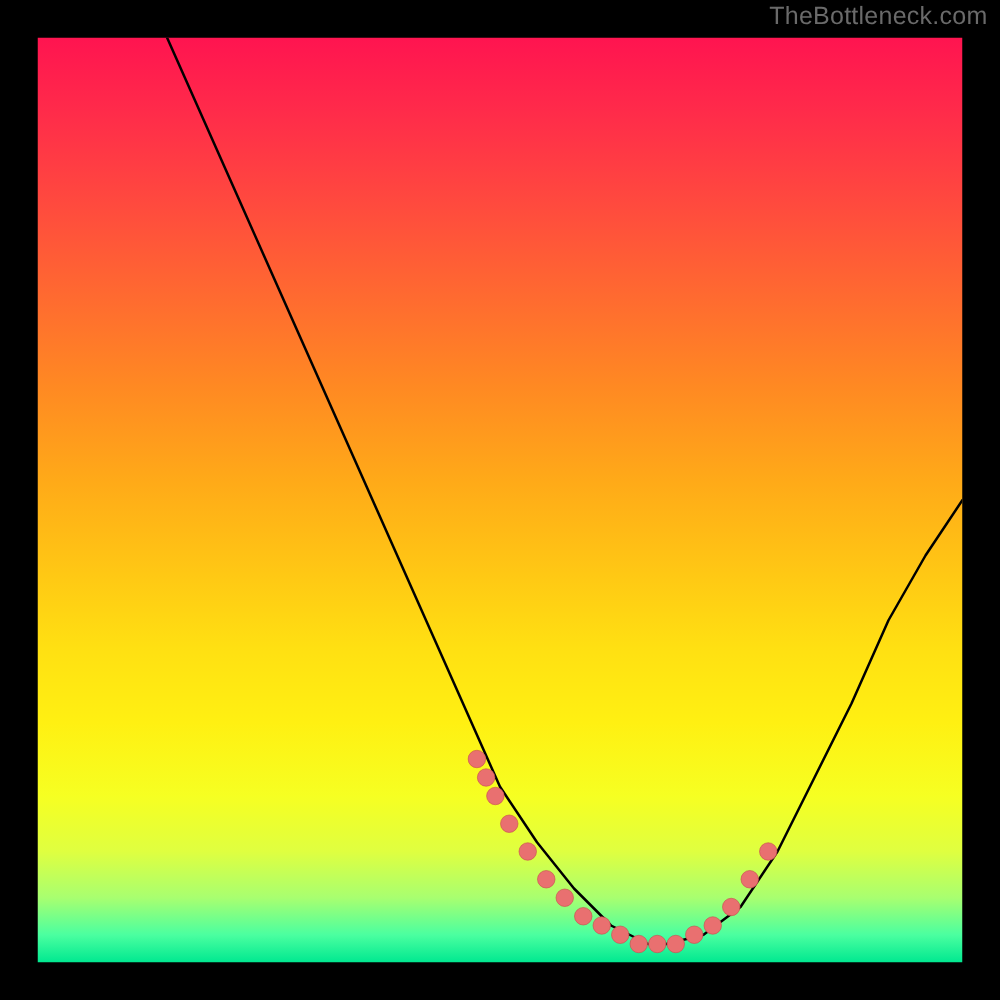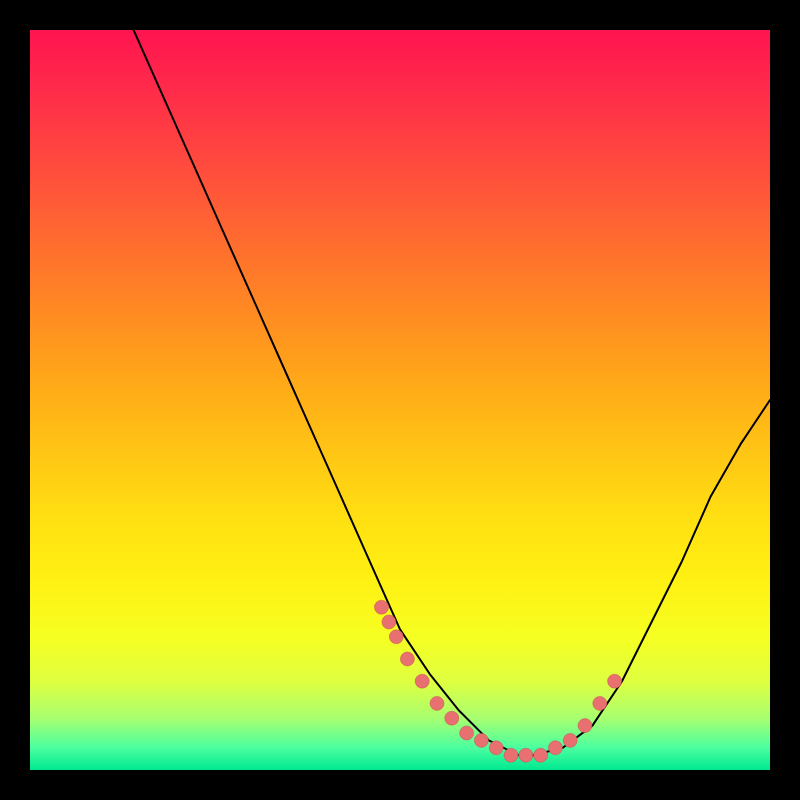--- a/index.html
+++ b/index.html
@@ -74,20 +74,21 @@
     fill: #e97070;
     stroke: #c94f4f;
     stroke-width: 0.5;
   }
 </style>
 </head>
 <body>
 
 <div class="stage">
 
+  <div class="watermark">TheBottleneck.com</div>
 
   <div class="plot-area">
     <div class="gradient"></div>
 
     <svg class="curve" viewBox="0 0 740 740" preserveAspectRatio="none">
       <path id="curvePath" class="curve-path" d="M103.6 0.0 L133.2 66.6 L162.8 133.2 L192.4 199.8 L222.0 266.4 L251.6 333.0 L281.2 399.6 L310.8 466.2 L340.4 532.8 L370.0 599.4 L399.6 643.8 L429.2 680.8 L458.8 710.4 L488.4 725.2 L503.2 725.2 L532.8 717.8 L562.4 695.6 L592.0 651.2 L621.6 592.0 L651.2 532.8 L680.8 466.2 L710.4 414.4 L740.0 370.0"></path>
       <g id="dotsGroup">
           <circle cx="351.5" cy="577.2" r="7" class="dot"></circle>
           <circle cx="358.9" cy="592.0" r="7" class="dot"></circle>
           <circle cx="366.3" cy="606.8" r="7" class="dot"></circle>

